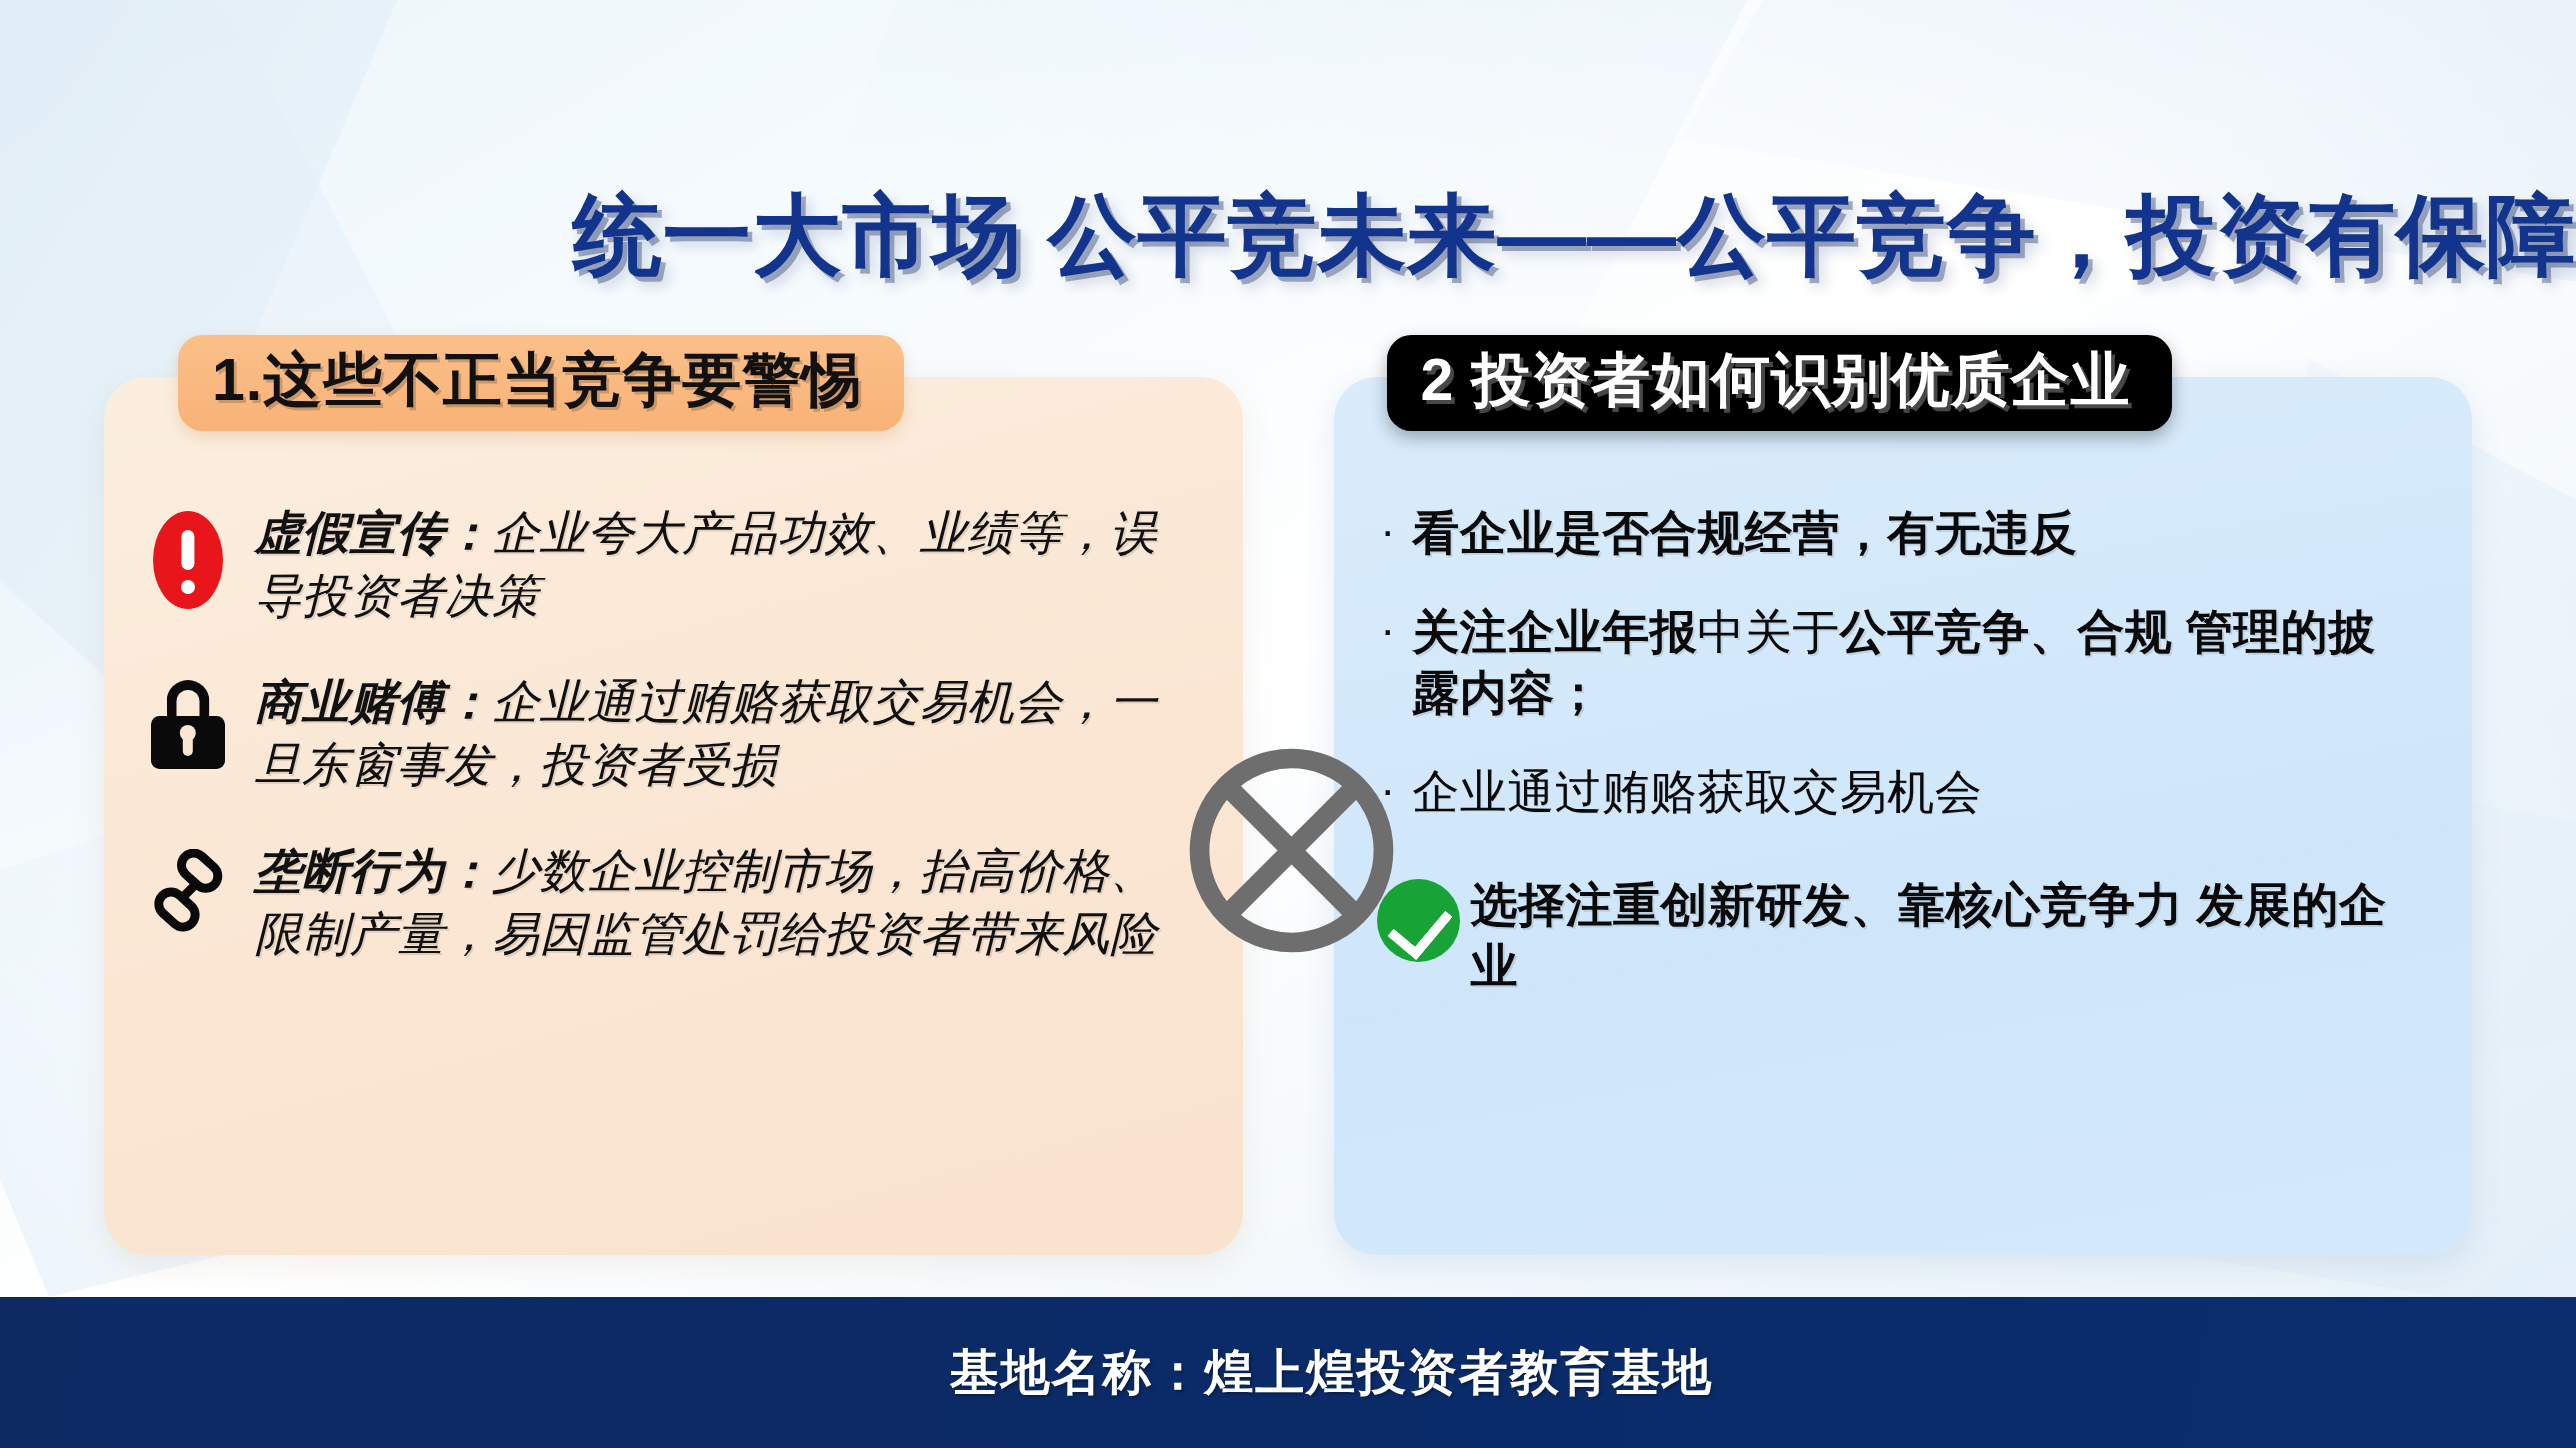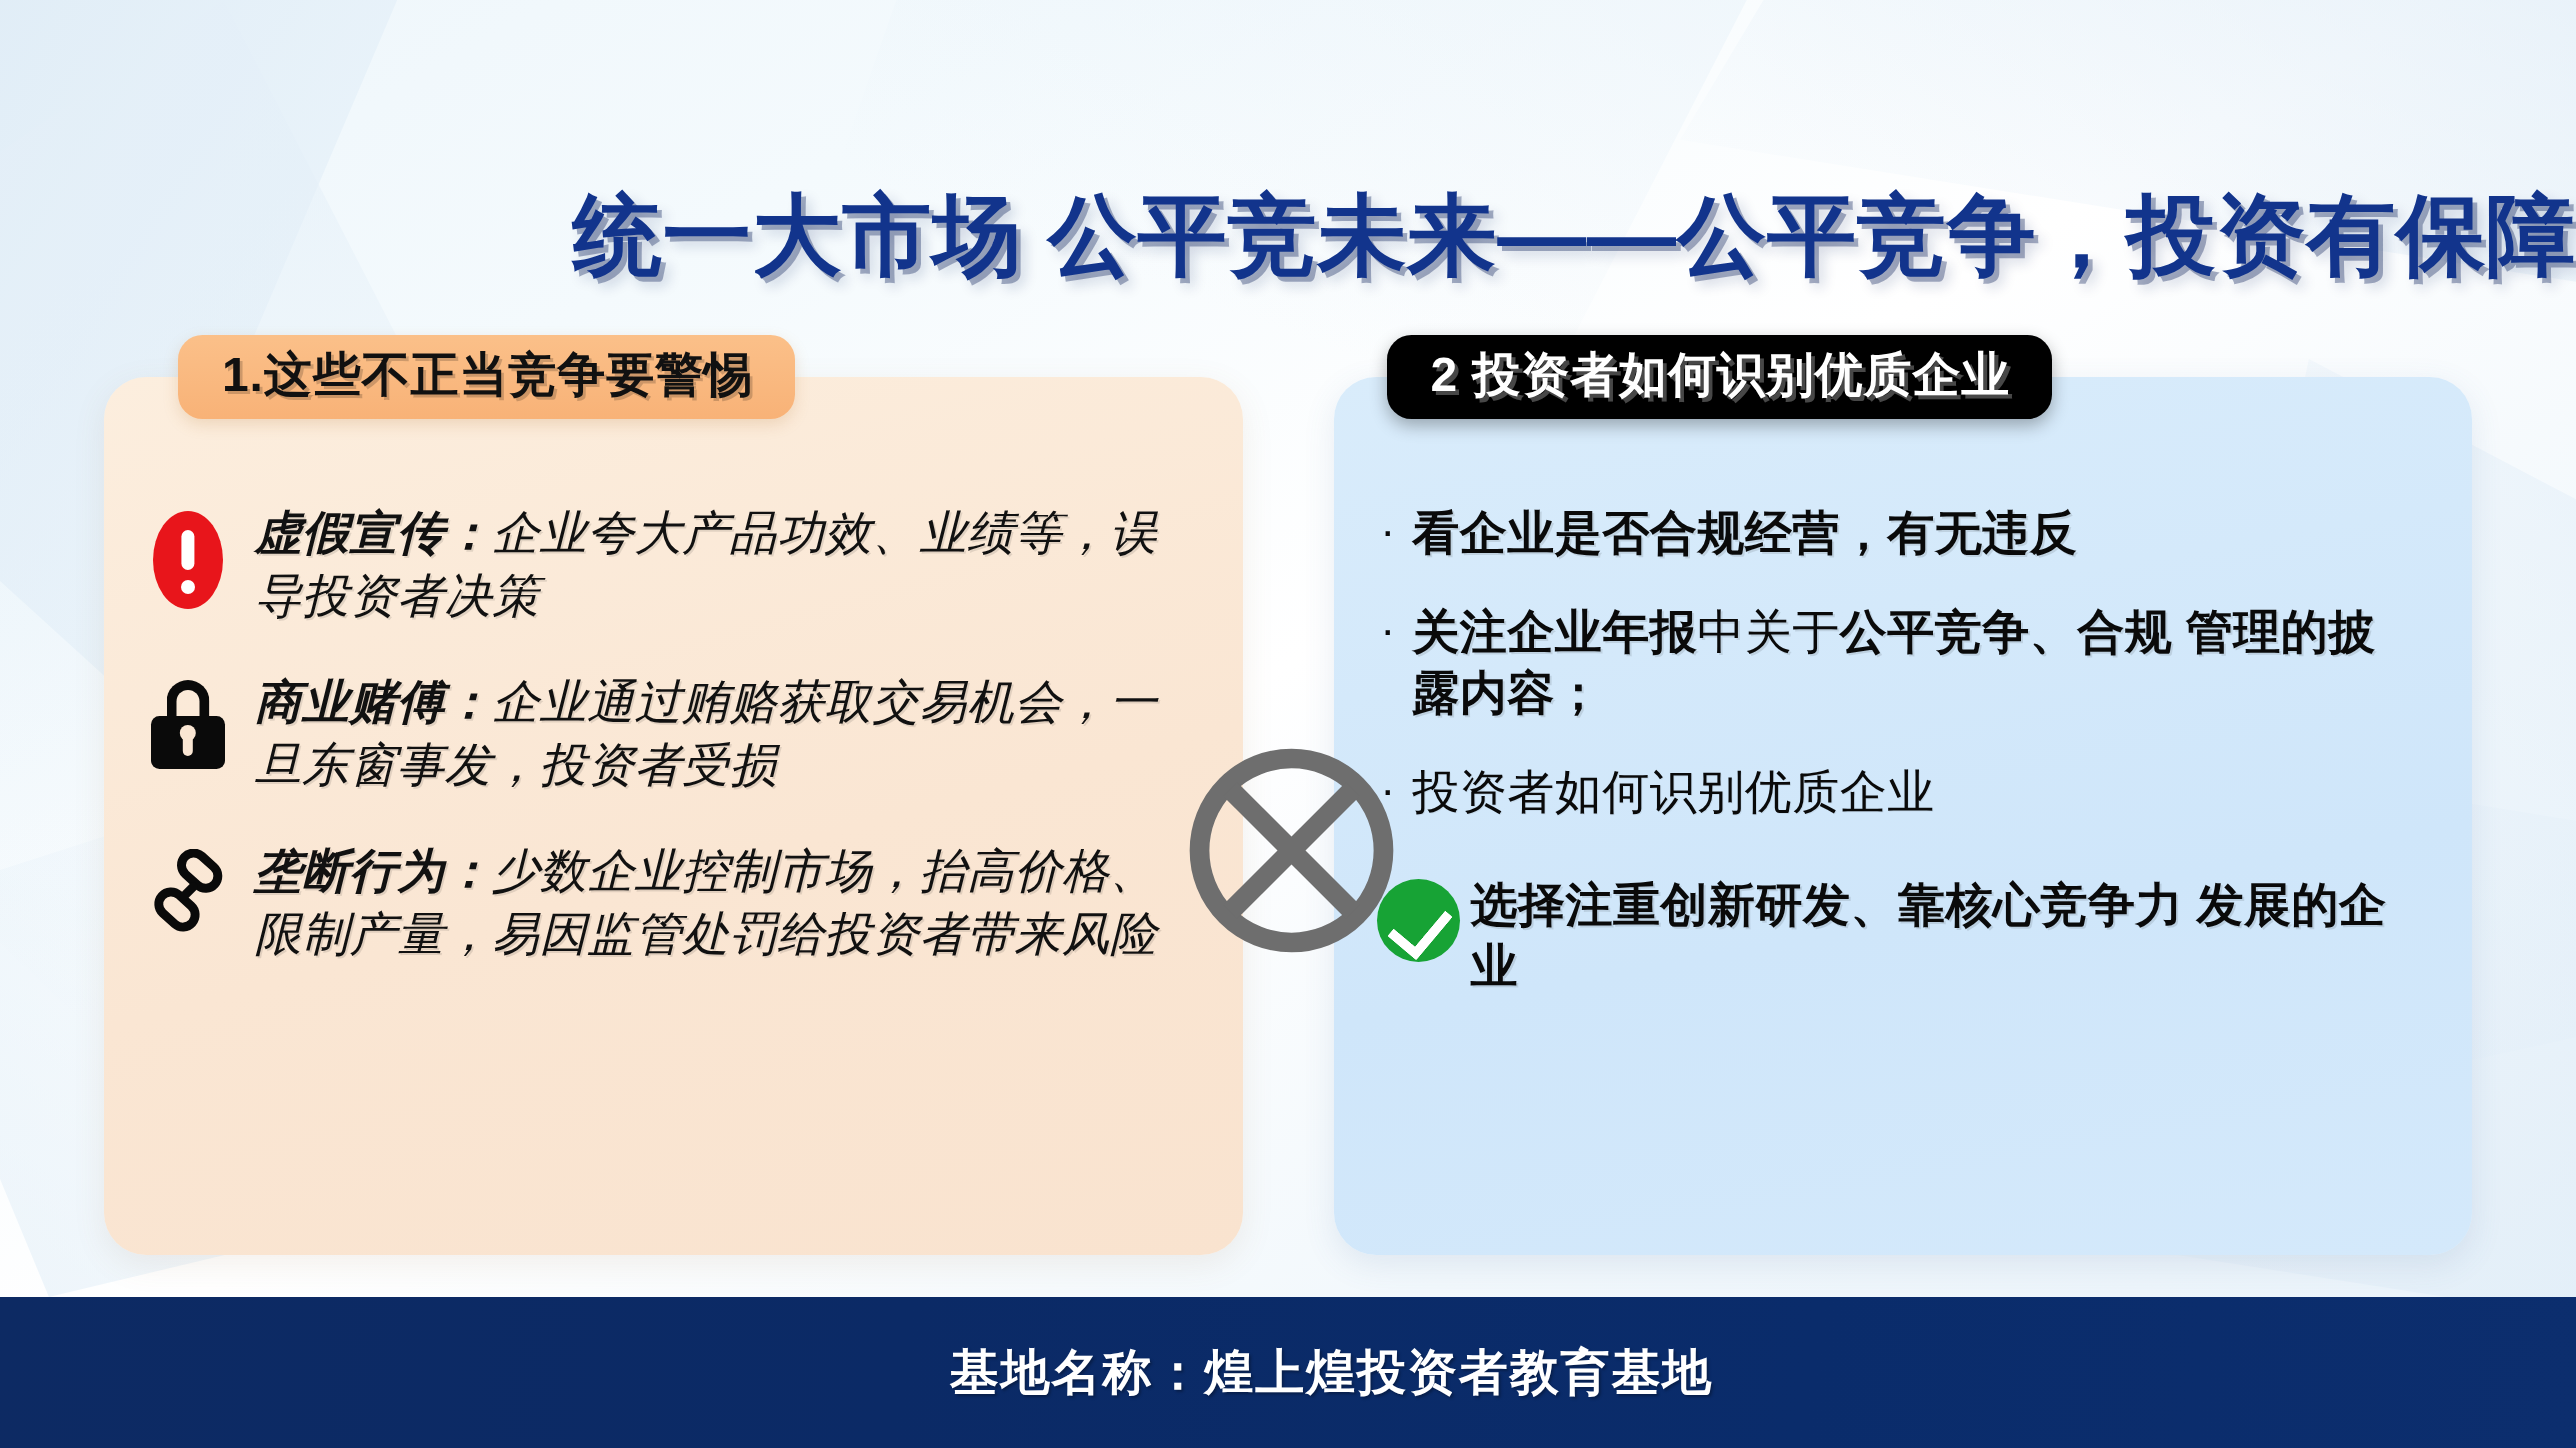--- a/index.html
+++ b/index.html
@@ -163,23 +163,23 @@
   }
   .card.right {
     background: linear-gradient(170deg, #d9ecfb 0%, #cfe6fa 60%, #d4e9fb 100%);
     box-shadow: 0 9.4px 32px rgba(70,110,160,.12);
   }
 
   .card-banner {
     position: absolute;
     top: -42px;
     left: 74px;
-    padding: 15px 42px 19px 44px;
+    padding: 15px 42px 19px 34px;
     border-radius: 24.5px;
-    font-size: 48px;
+    font-size: 59px;
     font-weight: 700;
     line-height: 1.05;
     white-space: nowrap;
     letter-spacing: 0.9px;
   }
   .card.left .card-banner {
     background: linear-gradient(180deg, #fbc089 0%, #f8b277 100%);
     color: #111111;
     text-shadow: 2.8px 2.8px 0 rgba(0,0,0,.18);
     box-shadow: 0 5.7px 15px rgba(190,130,70,.22);
@@ -452,21 +452,21 @@
         <div class="bullet-row">
           <span class="bullet-dot">·</span>
           <div class="bullet-text">
             <span>关注企业年报</span><span class="reg">中关于</span><span>公平竞争、合规</span>
             <span>管理的披露内容；</span>
           </div>
         </div>
 
         <div class="bullet-row">
           <span class="bullet-dot">·</span>
-          <div class="bullet-text light">投资者如何识别优质企业</div>
+          <div class="bullet-text light">企业通过贿赂获取交易机会</div>
         </div>
 
         <div class="check-row">
           <div class="icon-check"></div>
           <div class="check-text">
             <span>选择注重创新研发、靠核心竞争力</span>
             <span>发展的企业</span>
           </div>
         </div>
 

